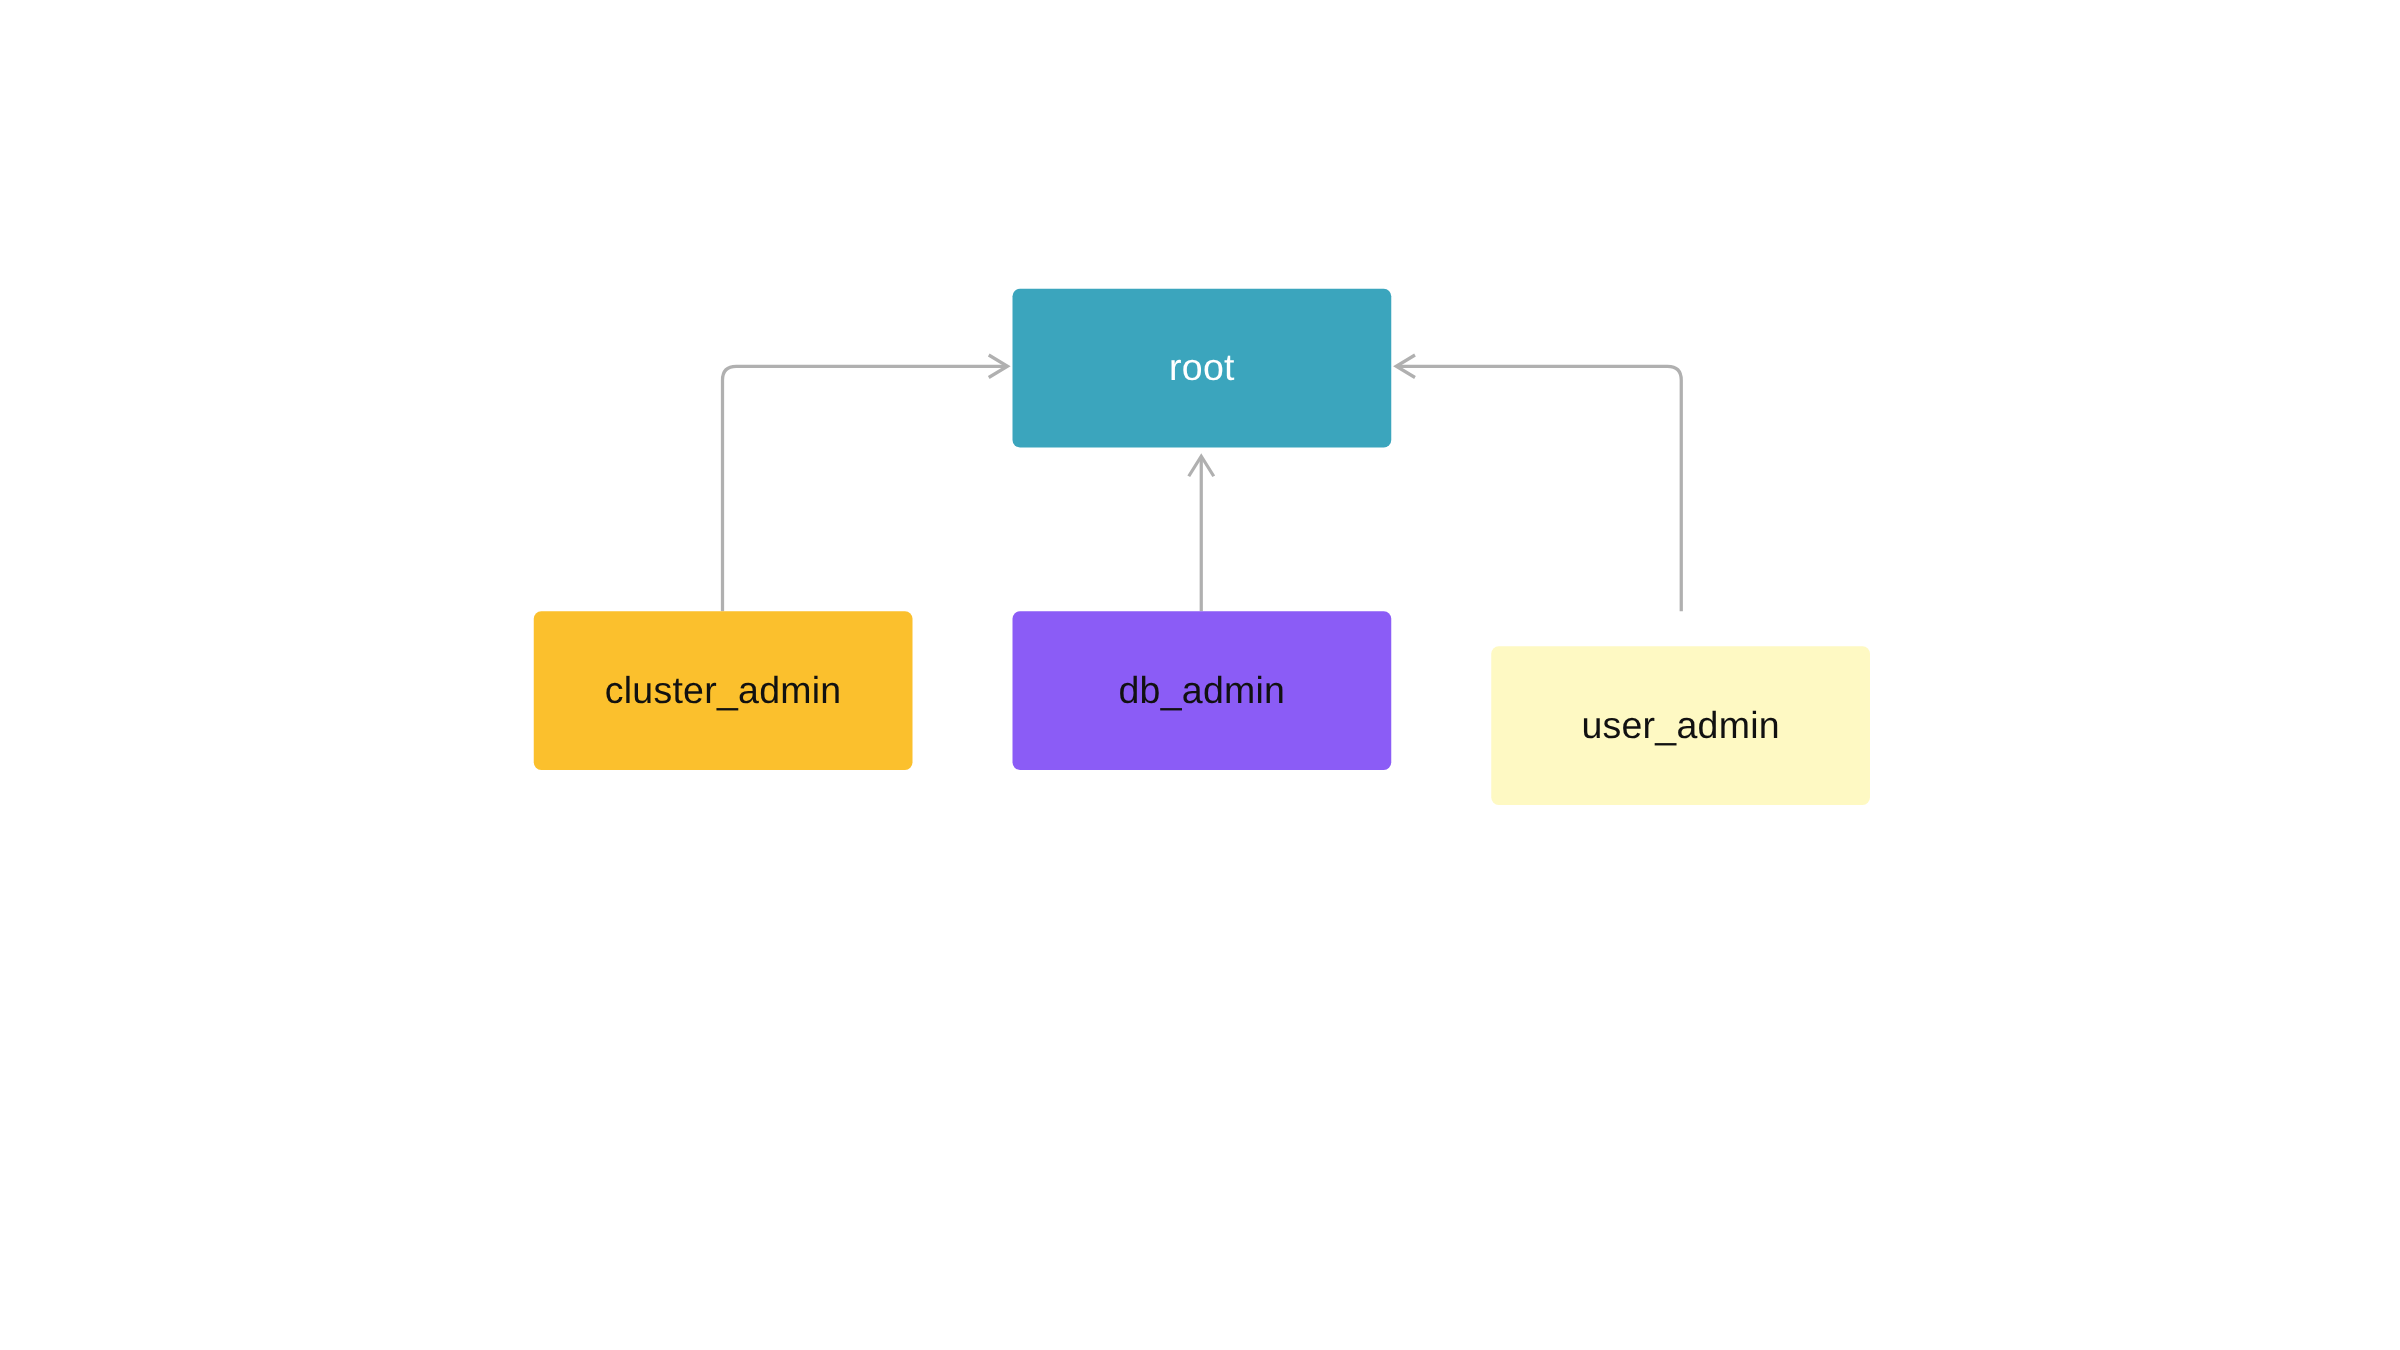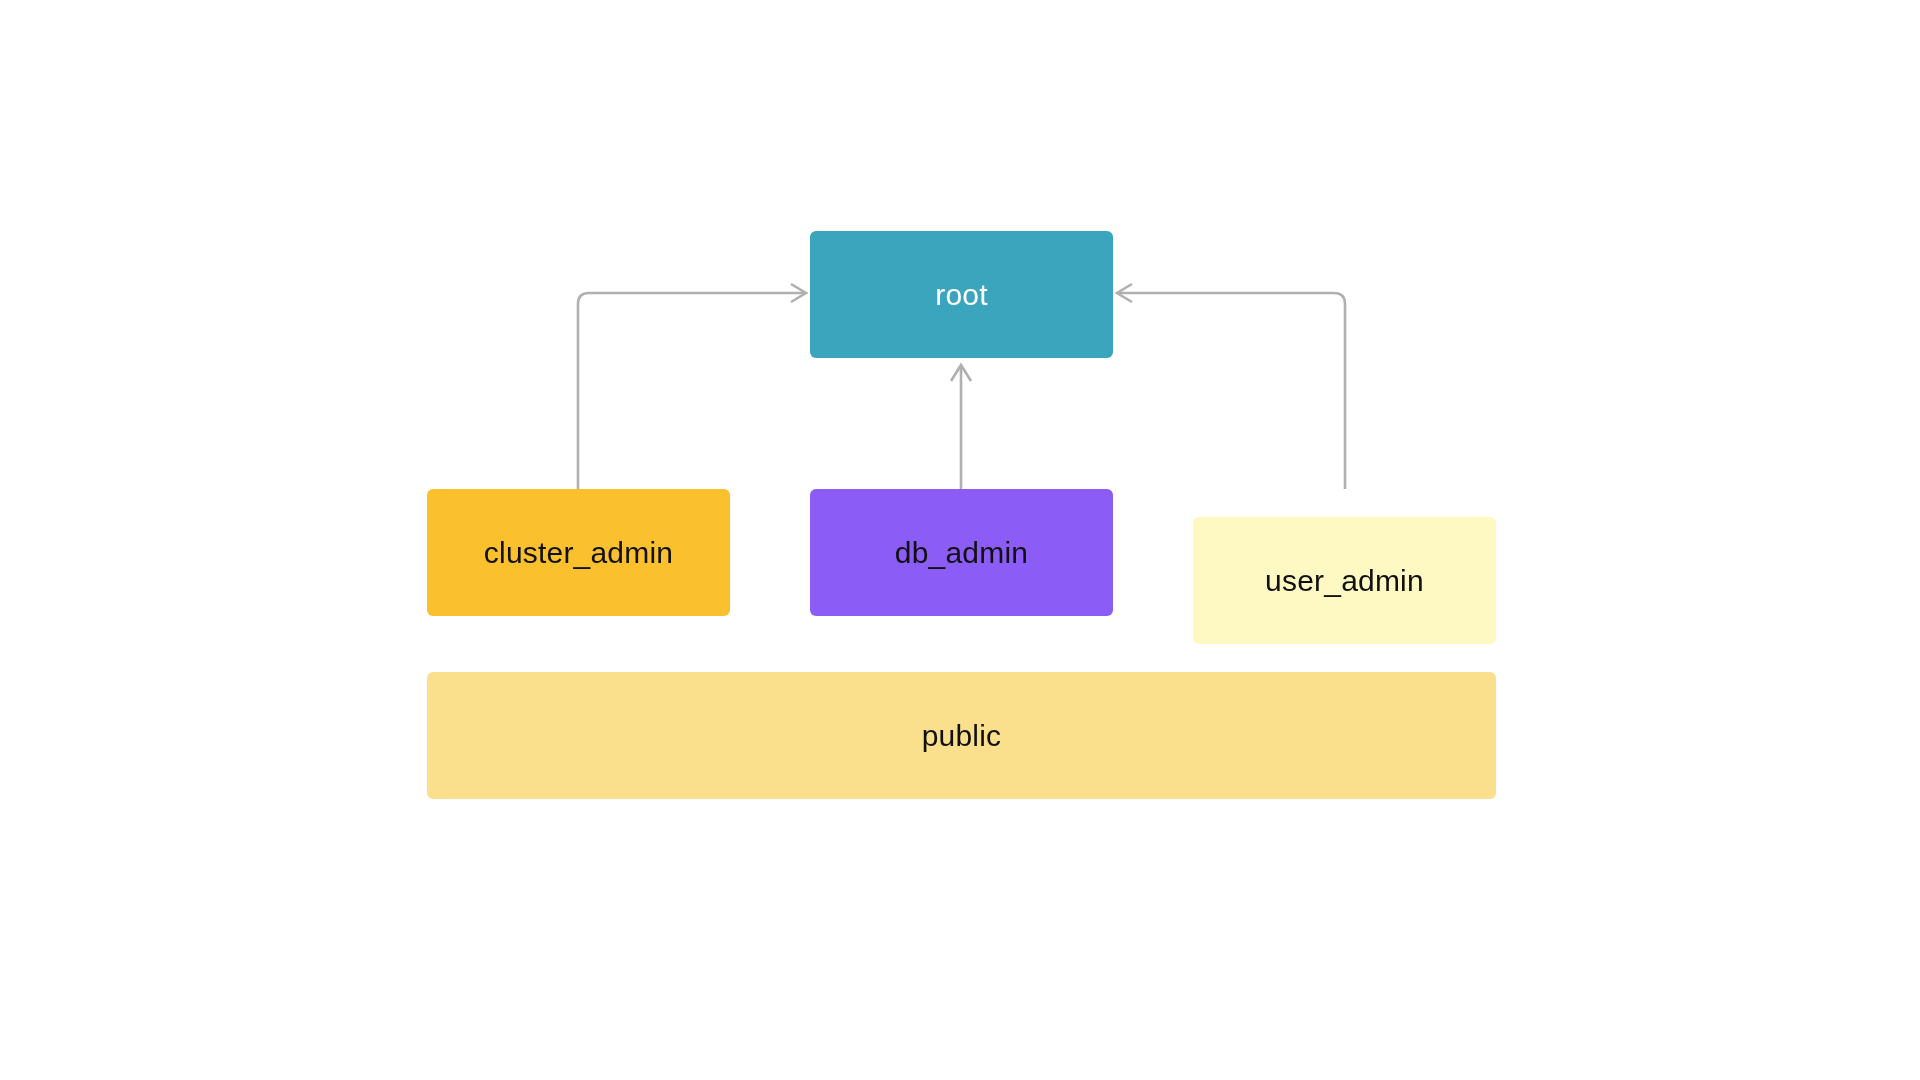--- a/index.html
+++ b/index.html
@@ -154,17 +154,14 @@
   </div>
 
   <div class="node" id="node-db-admin">
     <span class="node-label">db_admin</span>
   </div>
 
   <div class="node" id="node-user-admin">
     <span class="node-label">user_admin</span>
   </div>
 
-  <div class="node" id="node-public">
-    <span class="node-label">public</span>
-  </div>
 
 </div>
 
 </body></html>

